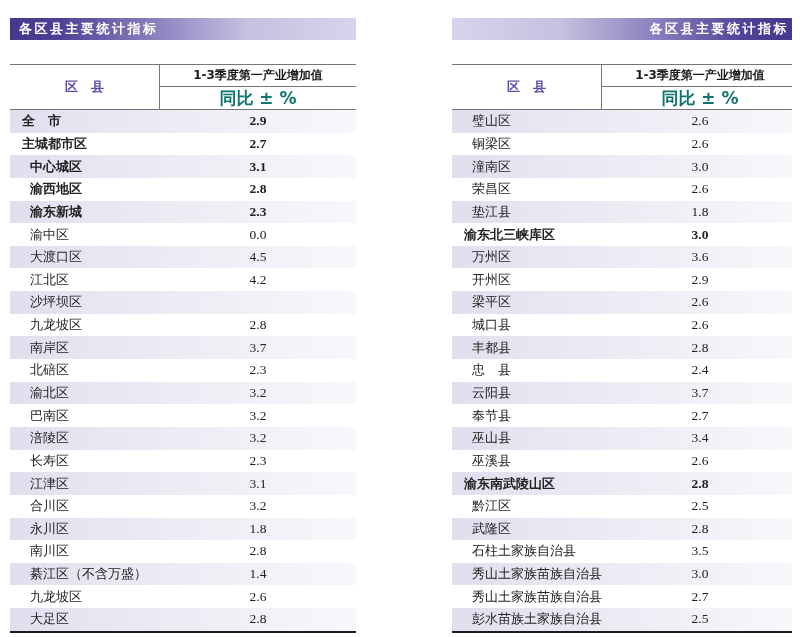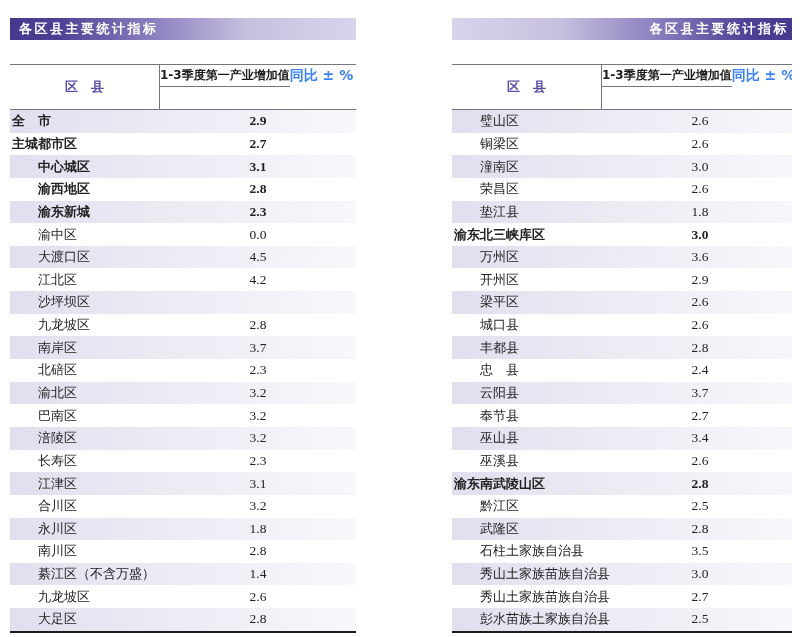--- a/index.html
+++ b/index.html
@@ -24,40 +24,40 @@
     padding-right:9px; text-align:right;
   }
 
   .table { width:346px; border-top:1px solid #767676; box-sizing:border-box; }
   .thead { display:flex; border-bottom:1px solid #767676; height:44px;text-align:center; }
   .th-district {
     width:150px; box-sizing:border-box; border-right:1px solid #767676;
     display:flex; align-items:center; justify-content:center;
     color:#5d50a8; font-weight:bold; font-size:13px;
   }
-  .th-right { flex:1; display:flex; flex-direction:row; }
+  .th-right { flex:1; display:flex; flex-direction:column; }
   .th-indicator {
     height:22px; box-sizing:border-box; border-bottom:1px solid #767676;
     display:flex; align-items:center; justify-content:center;
     font-weight:bold; font-size:12px; color:#1a1a1a;
   }
   .th-sub {
     height:22px; display:flex; align-items:center; justify-content:center;
-    font-weight:bold; font-size:14px; color:#3b82f6;
+    font-weight:bold; font-size:17px; color:#0f766e;
   }
 
   .tbody { border-bottom:2px solid #1c1c1c; }
   .row { position:relative; height:22.65px; display:flex; align-items:center; }
   .row:nth-child(odd) {
     background:linear-gradient(90deg,#e1dfee 0%,#ecebf4 45%,#f8f7fb 100%);
   }
   .row .name {
-    padding-left:28px; font-size:13px; color:#222222; white-space:nowrap;
-  }
-  .row.group .name { padding-left:2px; }
+    padding-left:20px; font-size:13px; color:#222222; white-space:nowrap;
+  }
+  .row.group .name { padding-left:12px; }
   .row.bold .name { font-weight:bold; }
   .row .value {
     position:absolute; left:150px; width:196px; text-align:center;
     font-family:"Liberation Serif", serif; font-size:13.5px; color:#222222;
   }
   .row.bold .value { font-weight:bold; }
 </style>
 </head>
 <body>
 

